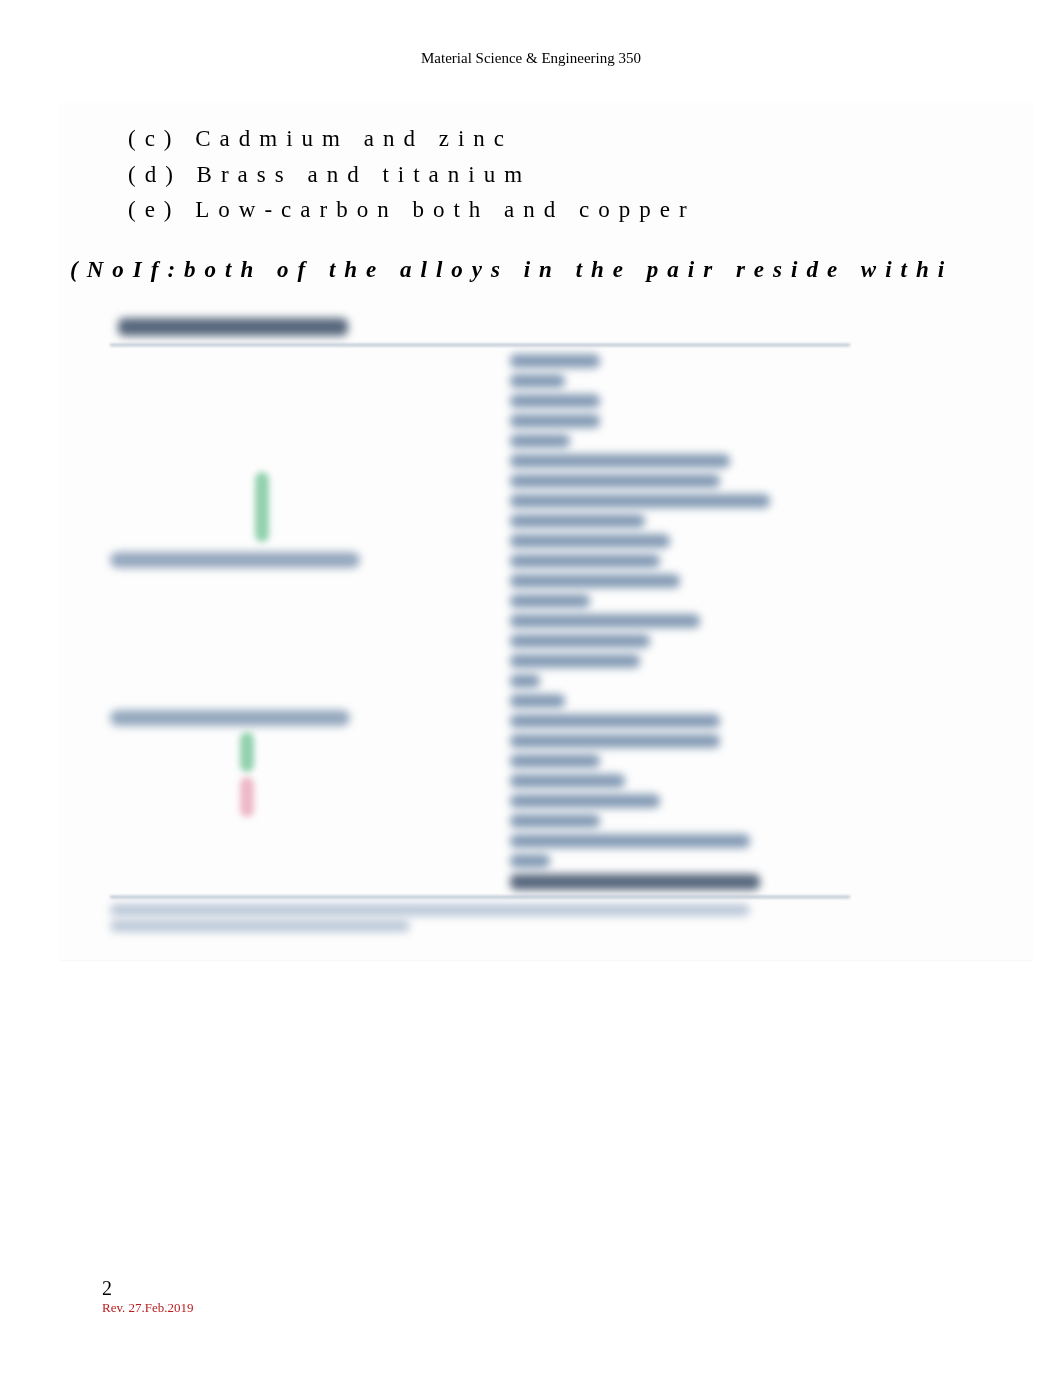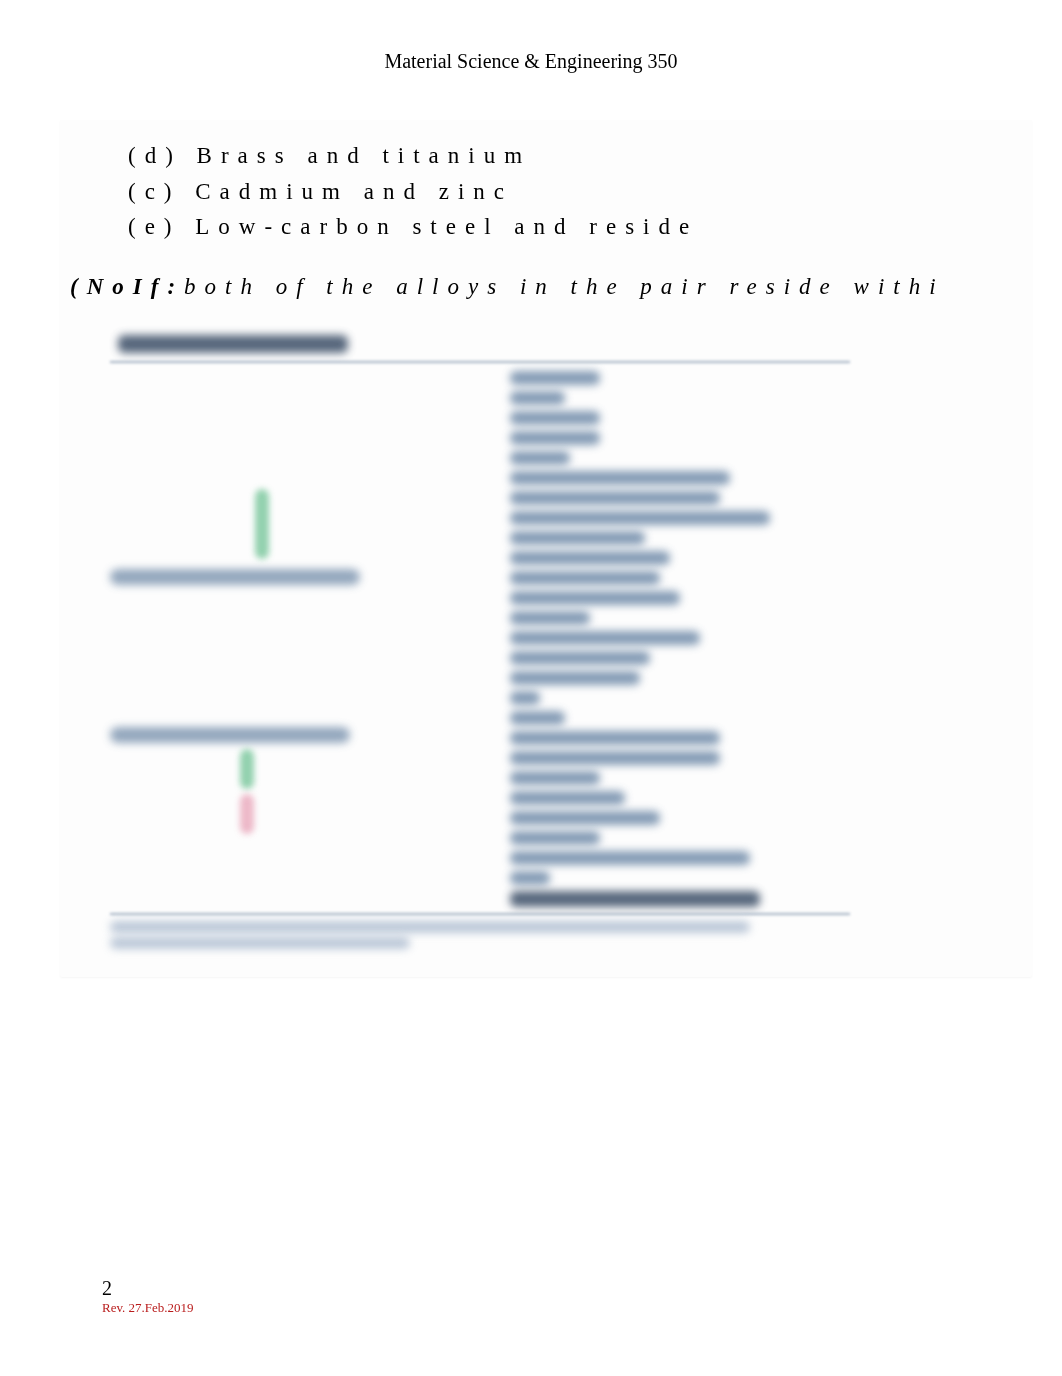--- a/index.html
+++ b/index.html
@@ -14,22 +14,22 @@
   }
   .page {
     position: relative;
     width: 1062px;
     height: 1376px;
     box-sizing: border-box;
     padding: 50px 0 40px 0;
   }
   .header {
     text-align: center;
-    font-size: 20px;
-    margin-bottom: 47px;
+    font-size: 15px;
+    margin-bottom: 36px;
   }
   .content-block {
     position: relative;
     margin: 0 30px 0 60px;
     background: #fdfdfd;
     border-radius: 2px;
     box-shadow: 0 1px 2px rgba(0,0,0,0.04);
     padding: 18px 10px 28px 10px;
   }
   .opt-line {
@@ -45,21 +45,21 @@
   }
   .note-line {
     font-style: italic;
     font-weight: bold;
     font-size: 23px;
     letter-spacing: 9px;
     line-height: 1.55;
     white-space: nowrap;
   }
   .note-line .plain {
-    font-weight: normal;
+    font-weight: bold;
     text-align: center;
   }
   .table-area {
     position: relative;
     margin: 8px 10px 0 40px;
     width: 760px;
     height: 620px;
   }
   .blur-row {
     position: absolute;
@@ -122,23 +122,23 @@
 <body>
 
 <div class="page">
 
   <div class="header">
     <span>Material Science &amp; Engineering 350</span>
   </div>
 
   <div class="content-block">
 
+    <div class="opt-line">(c) Cadmium and zinc</div>
     <div class="opt-line">(d) Brass and titanium</div>
-    <div class="opt-line">(c) Cadmium and zinc</div>
-    <div class="opt-line">(e) Low-carbon steel and reside</div>
+    <div class="opt-line">(e) Low-carbon both and copper</div>
 
     <div class="note-block">
       <div class="note-line">
         <span>(No</span><span>If:</span><span class="plain">both of the alloys in the pair reside withi</span>
       </div>
     </div>
 
     <div class="table-area">
 
       <div class="blur-row dark" style="top:6px; left:8px; width:230px; height:18px;"></div>

